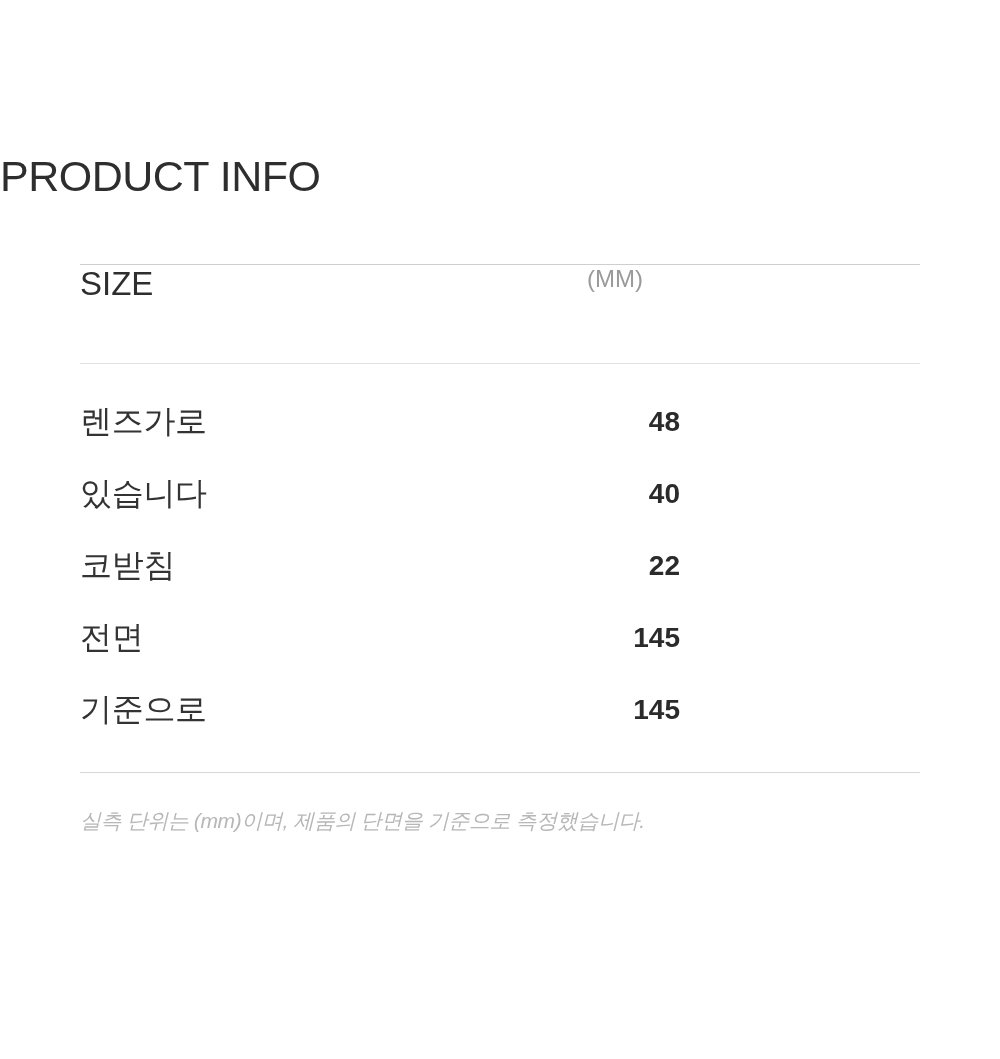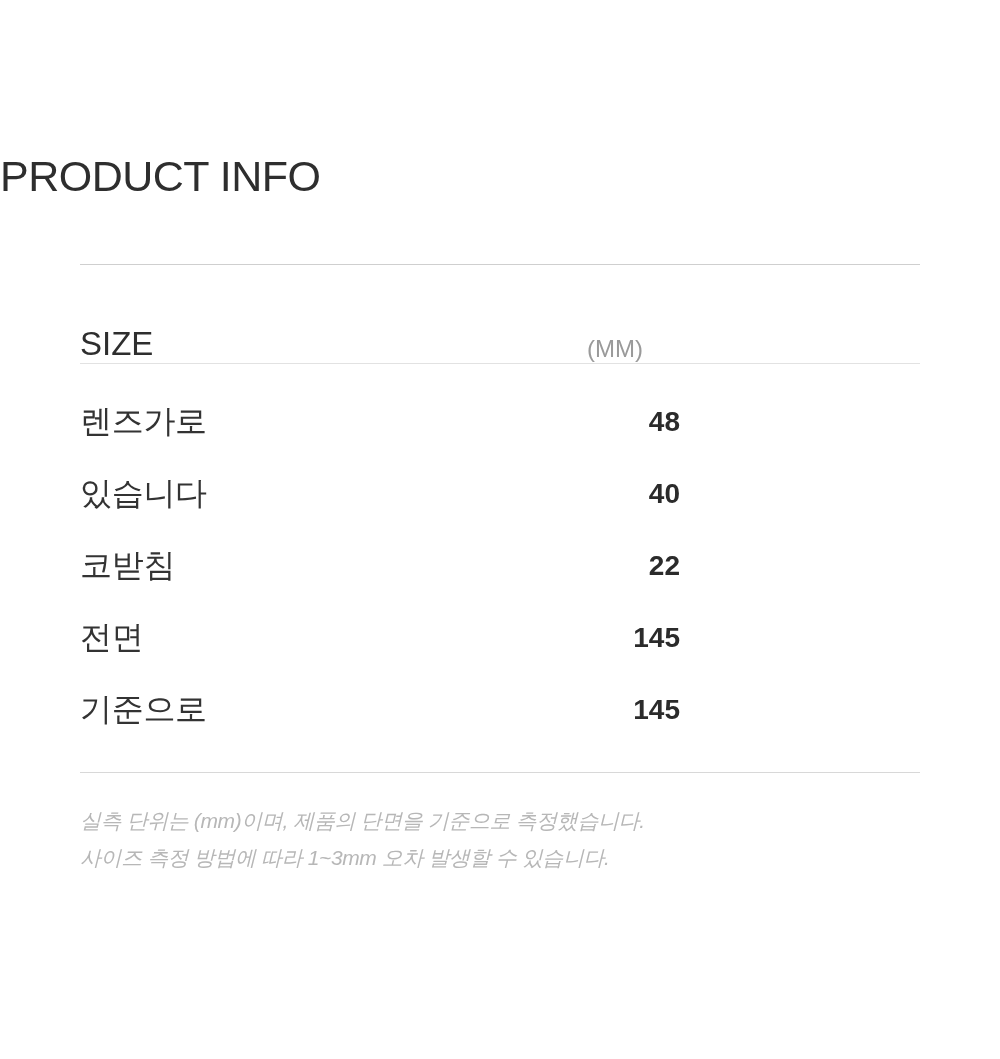--- a/index.html
+++ b/index.html
@@ -33,21 +33,21 @@
   .table-wrap {
     width: 840px;
     margin: 0 auto;
     padding-top: 66px;
   }
   .rule-top {
     border-top: 1px solid #cfcfcf;
   }
   .head-row {
     display: flex;
-    align-items: flex-end;
+    align-items: flex-start;
     height: 98px;
     border-bottom: 1px solid #e2e2e2;
   }
   .head-label {
     font-size: 33px;
     font-weight: 400;
     letter-spacing: 0px;
     color: #2e2e2e;
     flex: 0 0 470px;
   }
@@ -137,17 +137,16 @@
         <div class="row-label">기준으로</div>
         <div class="row-value">145</div>
       </div>
 
     </div>
 
     <div class="rule-bottom"></div>
 
     <div class="notes">
       <div class="note">실측 단위는 (mm)이며, 제품의 단면을 기준으로 측정했습니다.</div>
-      <div class="note">사이즈 측정 방법에 따라 1~3mm 오차 발생할 수 있습니다.</div>
     </div>
 
   </div>
 </div>
 
 </body></html>

